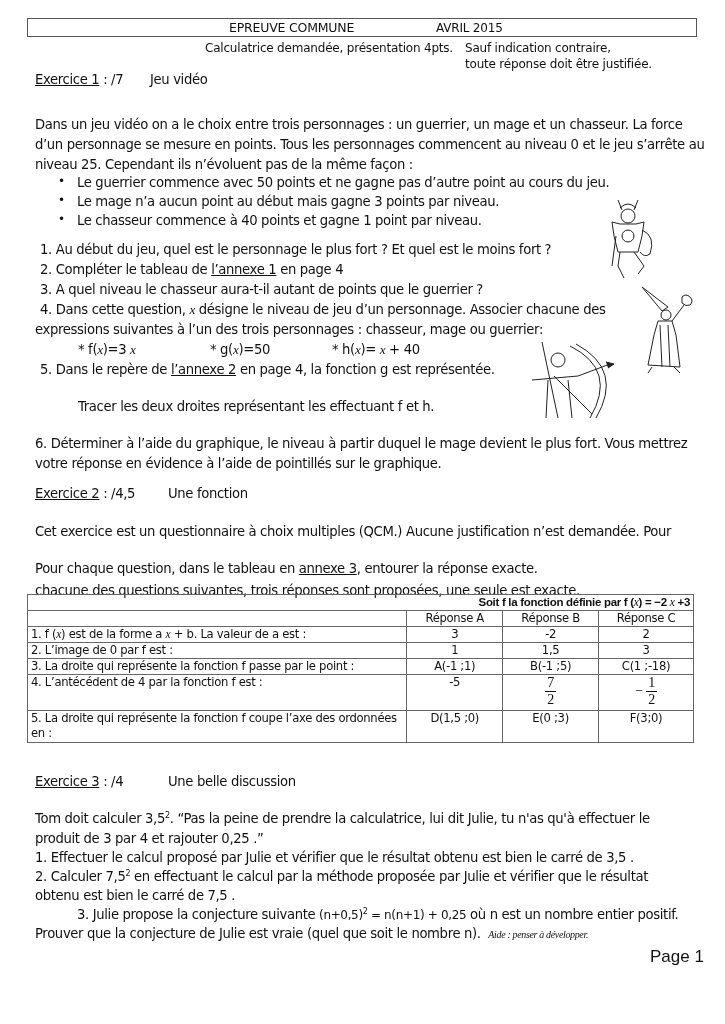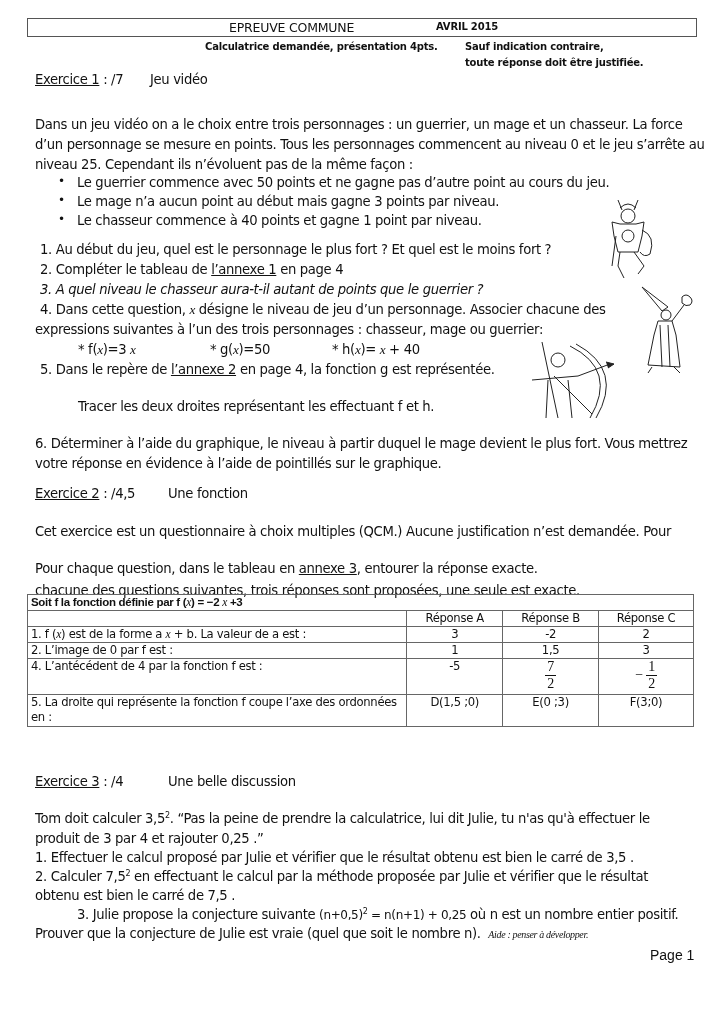--- a/index.html
+++ b/index.html
@@ -3,31 +3,31 @@
 <meta charset="utf-8">
 <style>
   html,body{margin:0;padding:0;background:#fff;}
   body{width:725px;height:1024px;position:relative;overflow:hidden;
        font-family:"DejaVu Sans",sans-serif;color:#111;}
   .abs{position:absolute;white-space:nowrap;}
   .txt{font-family:"DejaVu Sans",sans-serif;font-size:13.2px;letter-spacing:-0.35px;}
   .u{text-decoration:underline;}
   .it{font-family:"Liberation Serif",serif;font-style:italic;}
   #hdr-box{position:absolute;left:27px;top:18px;width:670px;height:19px;border:1px solid #555;box-sizing:border-box;}
-  .hdr{font-family:"DejaVu Sans",sans-serif;font-size:10px;font-weight:bold;letter-spacing:-0.2px;}
+  .hdr{font-family:"DejaVu Sans",sans-serif;font-size:12px;font-weight:normal;letter-spacing:-0.2px;}
   .bullet{position:absolute;font-size:12px;}
   table.qcm{position:absolute;left:27px;top:594px;width:667px;border-collapse:collapse;
             font-family:"DejaVu Sans",sans-serif;font-size:11.6px;letter-spacing:-0.3px;}
   table.qcm td{border:1px solid #666;padding:0 3px;height:15px;line-height:15px;vertical-align:top;}
   table.qcm td.c{text-align:center;}
-  table.qcm td.title{text-align:left;font-weight:bold;font-family:"Liberation Sans",sans-serif;font-size:11.5px;}
+  table.qcm td.title{text-align:right;font-weight:bold;font-family:"Liberation Sans",sans-serif;font-size:11.5px;}
   .frac{display:inline-block;vertical-align:top;text-align:center;font-family:"Liberation Serif",serif;font-size:14px;line-height:16px;}
   .frac .n{display:block;border-bottom:1px solid #111;padding:0 2px;}
   .frac .d{display:block;}
-  .pg{font-family:"Liberation Sans",sans-serif;font-size:14px;}
+  .pg{font-family:"Liberation Sans",sans-serif;font-size:17px;}
   svg.ill{position:absolute;}
 </style>
 </head>
 <body>
 
 <div id="hdr-box"></div>
 <span class="abs hdr" style="left:229px;top:20px;font-size:12.5px;font-weight:normal;">EPREUVE COMMUNE</span>
 <span class="abs hdr" style="left:436px;top:21px;">AVRIL 2015</span>
 <span class="abs hdr" style="left:205px;top:41px;">Calculatrice demandée, présentation 4pts.</span>
 <span class="abs hdr" style="left:465px;top:41px;">Sauf indication contraire,</span>
@@ -46,21 +46,21 @@
 <span class="abs txt" style="left:77px;top:175px;">Le guerrier commence avec 50 points et ne gagne pas d’autre point au cours du jeu.</span>
 <span class="bullet abs" style="left:58px;top:193px;">•</span>
 <span class="abs txt" style="left:77px;top:194px;">Le mage n’a aucun point au début mais gagne 3 points par niveau.</span>
 <span class="bullet abs" style="left:58px;top:212px;">•</span>
 <span class="abs txt" style="left:77px;top:213px;">Le chasseur commence à 40 points et gagne 1 point par niveau.</span>
 
 <span class="abs txt" style="left:40px;top:242px;">1.  Au début du jeu, quel est le personnage le plus fort ? Et quel est le moins fort ?</span>
 <div class="abs txt" style="left:40px;top:262px;">
   <span>2.  Compléter le tableau de </span><span class="u">l’annexe 1</span><span> en page 4</span>
 </div>
-<span class="abs txt" style="left:40px;top:282px;font-style:italic;">3.  A quel niveau le chasseur aura-t-il autant de points que le guerrier ?</span>
+<span class="abs txt" style="left:40px;top:282px;">3.  A quel niveau le chasseur aura-t-il autant de points que le guerrier ?</span>
 <div class="abs txt" style="left:40px;top:302px;">
   <span>4.  Dans cette question, </span><span class="it">x</span><span> désigne le niveau de jeu d’un personnage.  Associer chacune des</span>
 </div>
 <span class="abs txt" style="left:35px;top:322px;">expressions suivantes à l’un des trois personnages : chasseur, mage ou guerrier:</span>
 
 <div class="abs txt" style="left:78px;top:342px;">
   <span>* f(</span><span class="it">x</span><span>)=3 </span><span class="it">x</span>
 </div>
 <div class="abs txt" style="left:210px;top:342px;">
   <span>* g(</span><span class="it">x</span><span>)=50</span>
@@ -149,20 +149,26 @@
     <td class="c">3</td>
     <td class="c">-2</td>
     <td class="c">2</td>
   </tr>
   <tr>
     <td>2. L’image de 0 par f est :</td>
     <td class="c">1</td>
     <td class="c">1,5</td>
     <td class="c">3</td>
   </tr>
+  <tr>
+    <td>3. La droite qui représente la fonction f passe par le point :</td>
+    <td class="c">A(-1 ;1)</td>
+    <td class="c">B(-1 ;5)</td>
+    <td class="c">C(1 ;-18)</td>
+  </tr>
   <tr style="height:36px">
     <td>4. L’antécédent de 4 par la fonction f est :</td>
     <td class="c">-5</td>
     <td class="c">
       <span class="frac"><span class="n">7</span><span class="d">2</span></span>
     </td>
     <td class="c">
       <span style="font-family:'Liberation Serif',serif;font-size:14px;vertical-align:top;line-height:32px;">−</span>
       <span class="frac"><span class="n">1</span><span class="d">2</span></span>
     </td>

